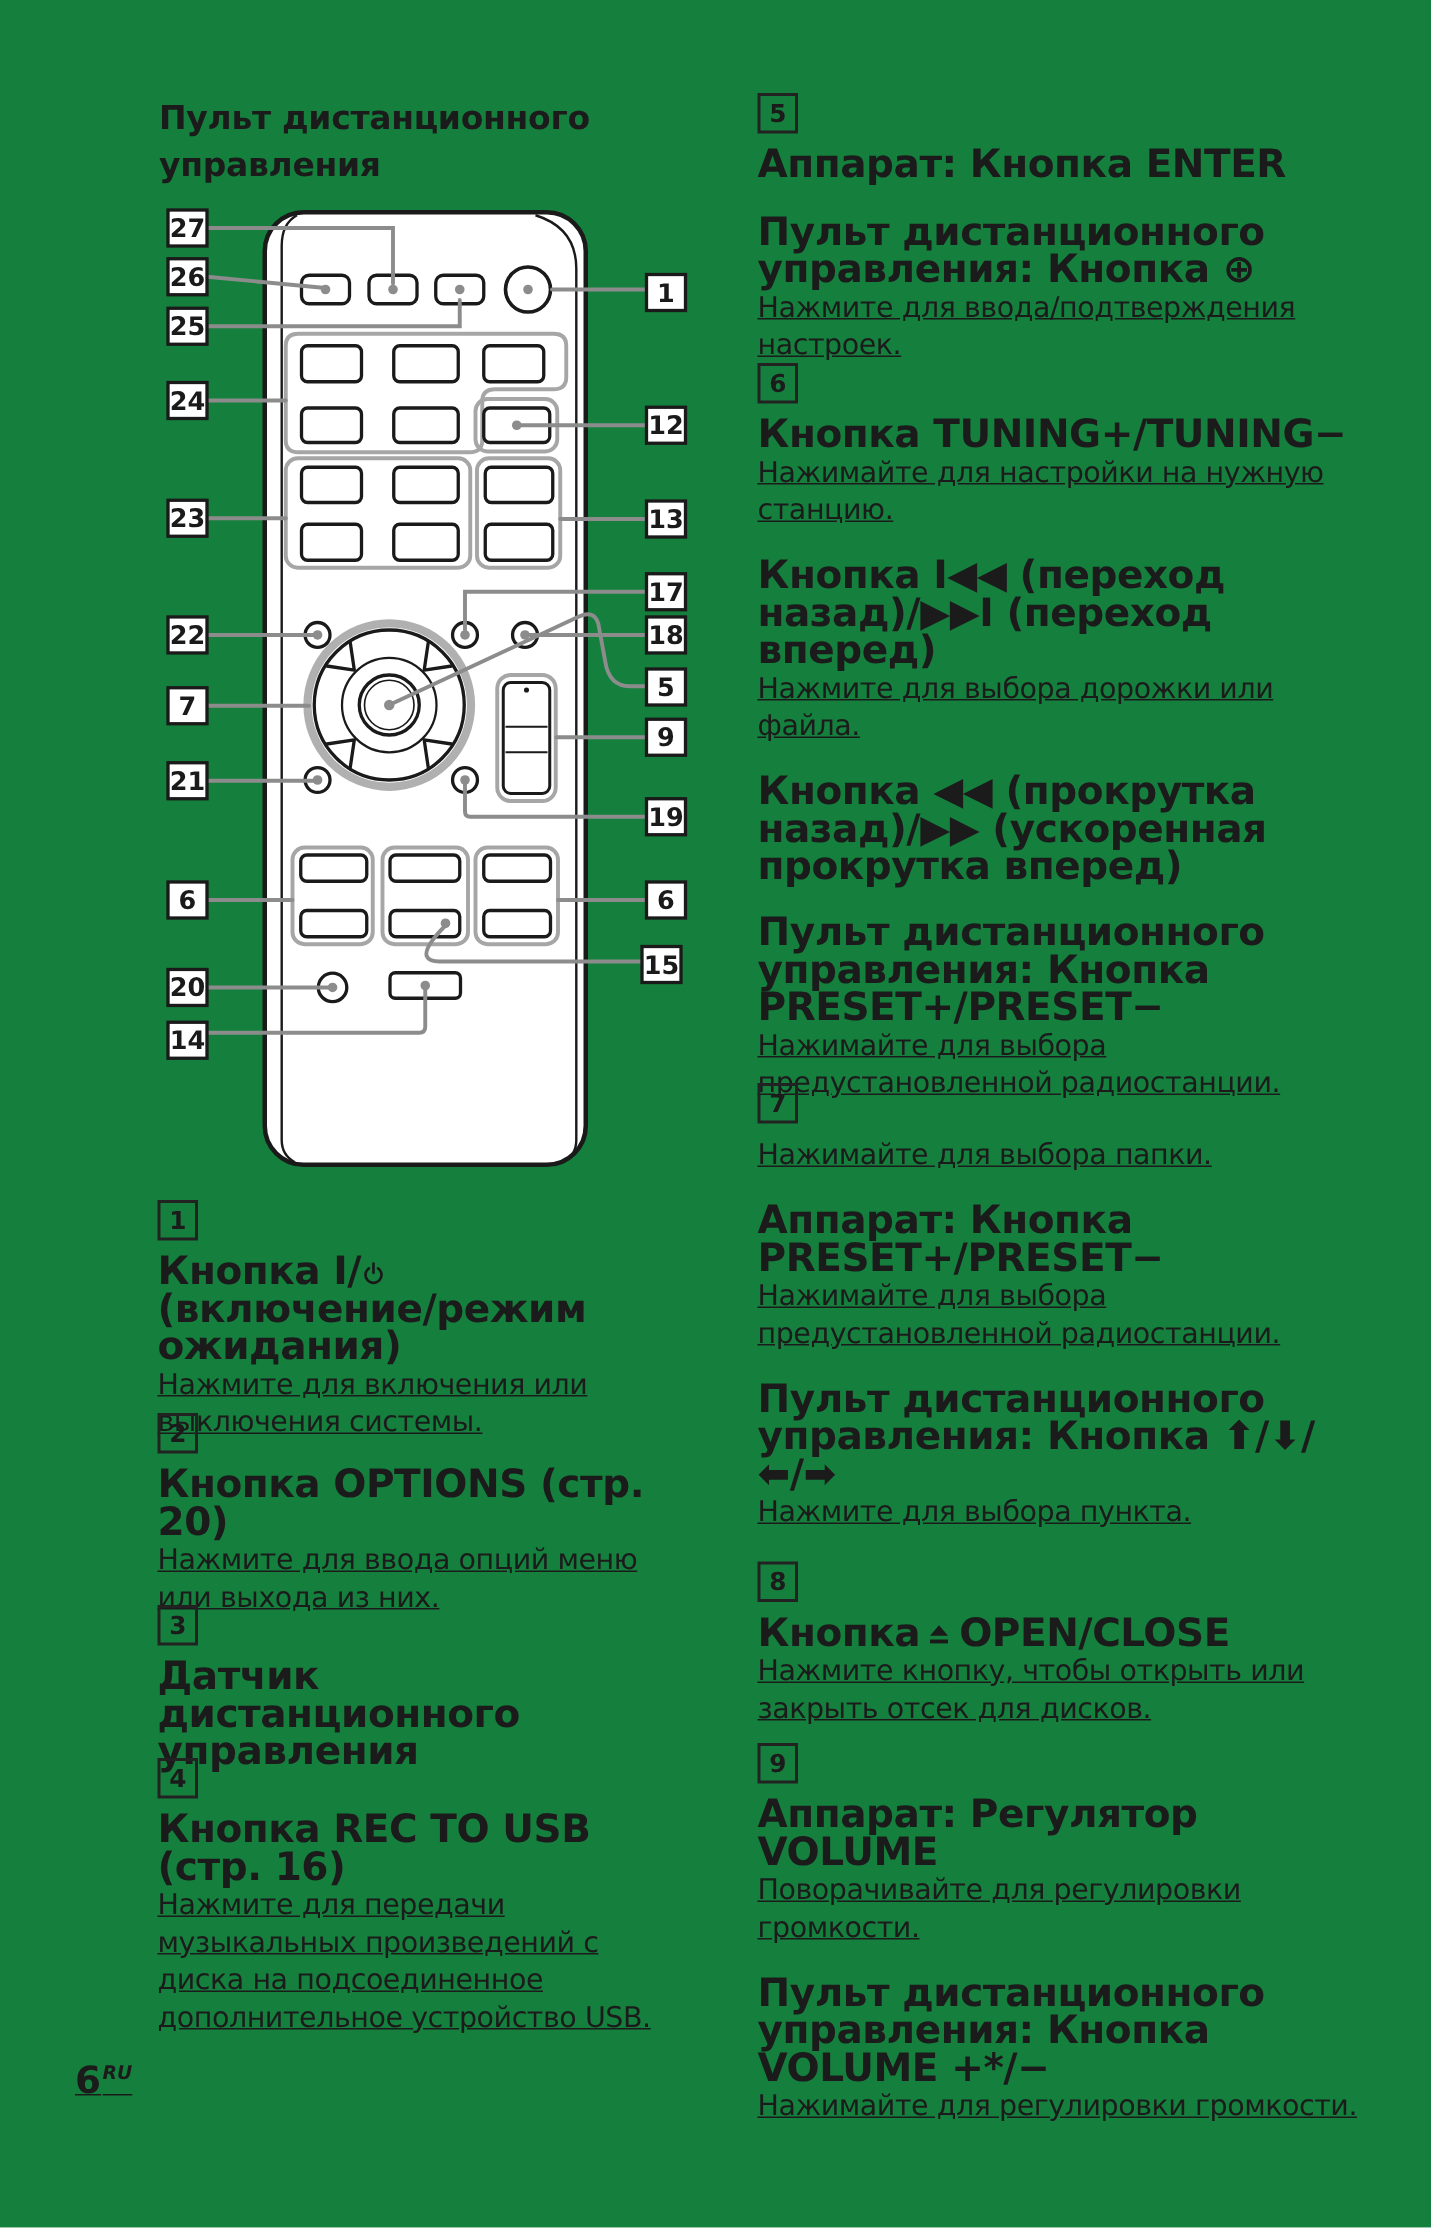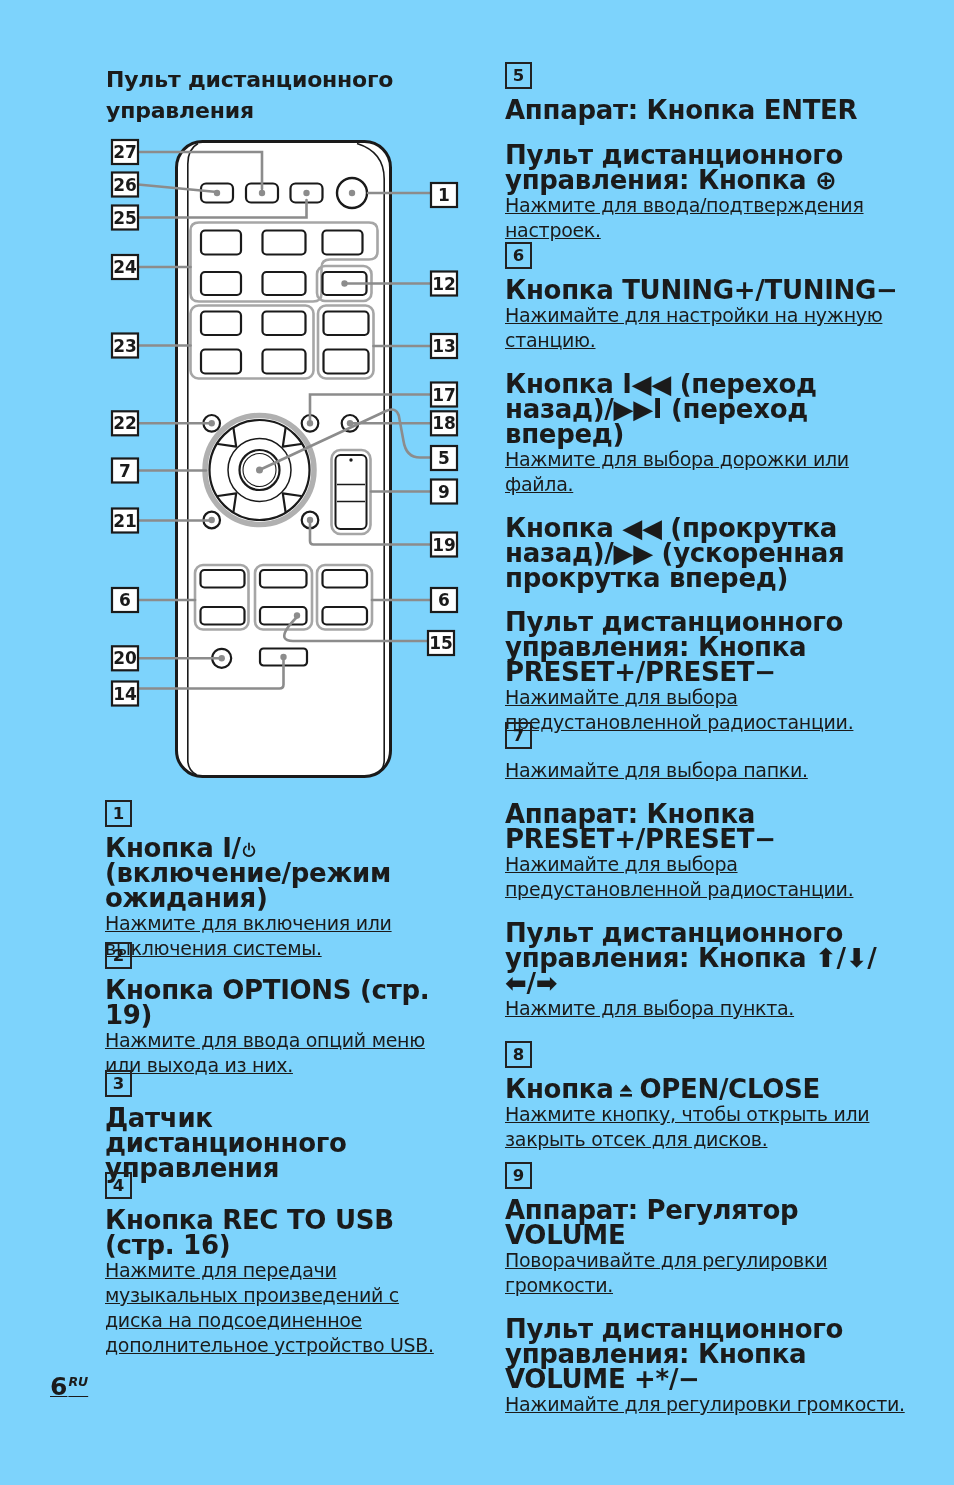--- a/index.html
+++ b/index.html
@@ -1,16 +1,16 @@
 <!DOCTYPE html>
 <html><head>
 <meta charset="utf-8">
 <style>
   html,body{margin:0;padding:0;background:#ffffff;}
-  .page{position:relative;width:954px;height:1485px;background:#7dd3fc;overflow:hidden;
+  .page{position:relative;width:954px;height:1485px;background:#15803d;overflow:hidden;
         font-family:"DejaVu Sans","Liberation Sans",sans-serif;color:#1b1b1b;}
   .title{position:absolute;left:106px;top:64px;width:345px;font-size:22px;font-weight:bold;
          line-height:31px;letter-spacing:-0.2px;}
   .diagram{position:absolute;left:100px;top:130px;}
   .item{position:absolute;font-size:19px;line-height:25px;}
   .col-left{left:105px;width:338px;}
   .col-right{left:505px;width:402px;}
   .numbox{width:23px;height:23px;border:2.3px solid #222;display:flex;align-items:center;
           justify-content:center;font-size:16.5px;font-weight:bold;margin-bottom:9px;}
   .item h3{font-size:26px;font-weight:bold;margin:0;line-height:25px;letter-spacing:-0.3px;}
@@ -234,21 +234,21 @@
     <div class="numbox">1</div>
     <h3><span>Кнопка I/</span><svg class="inline-icon" width="16" height="18" viewBox="0 0 18 20">
           <path d="M5.56 6.09 A6 6 0 1 0 12.44 6.09" fill="none" stroke="#1a1a1a" stroke-width="2" stroke-linecap="round"></path>
           <path d="M9 2.5 L9 9.5" stroke="#1a1a1a" stroke-width="2" stroke-linecap="round"></path>
         </svg><span> (включение/режим ожидания)</span></h3>
     <p>Нажмите для включения или выключения системы.</p>
   </div>
 
   <div class="item col-left" style="top:942px">
     <div class="numbox">2</div>
-    <h3>Кнопка OPTIONS (стр. 19)</h3>
+    <h3>Кнопка OPTIONS (стр. 20)</h3>
     <p>Нажмите для ввода опций меню или выхода из них.</p>
   </div>
 
   <div class="item col-left" style="top:1070px">
     <div class="numbox">3</div>
     <h3>Датчик дистанционного управления</h3>
   </div>
 
   <div class="item col-left" style="top:1172px">
     <div class="numbox">4</div>

